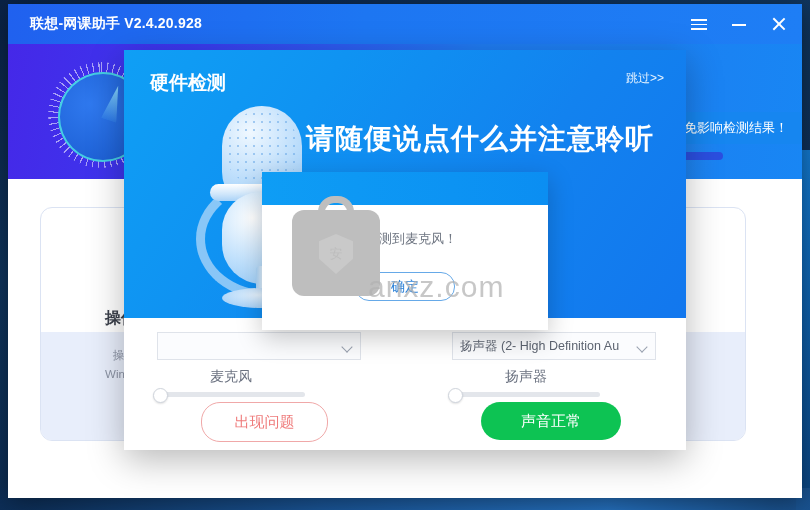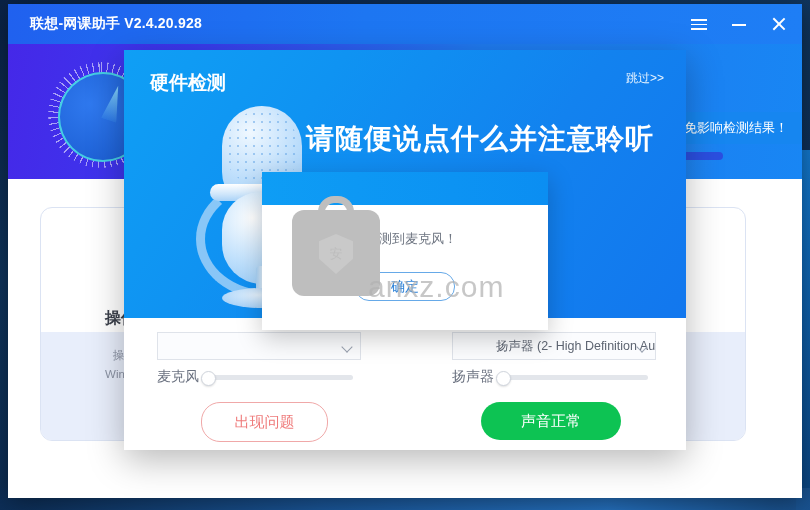--- a/index.html
+++ b/index.html
@@ -185,30 +185,29 @@
   .sel-row{position:absolute;left:0;top:14px;width:562px;height:28px;}
   .select{
     position:absolute;height:28px;border:1px solid #dfe3ea;background:#fbfcfe;
     box-sizing:border-box;display:flex;align-items:center;cursor:pointer;
   }
   .select.left{left:33px;width:204px;}
   .select.right{left:328px;width:204px;}
   .select .val{
     font-size:12.5px;color:#5d6471;padding-left:7px;white-space:nowrap;overflow:hidden;
     width:176px;
-    margin-left:36px;
   }
   .caret{position:absolute;right:8px;top:10px;width:9px;height:9px;}
   .caret:before{
     content:"";position:absolute;left:0;top:0;width:7px;height:7px;
     border-left:1.4px solid #9aa2b0;border-bottom:1.4px solid #9aa2b0;
     transform:rotate(-45deg);
   }
   .slider-row{position:absolute;left:0;top:50px;width:562px;height:24px;}
-  .sl-group{position:absolute;display:flex;align-items:center;gap:6px;}
+  .sl-group{position:absolute;display:flex;align-items:center;gap:6px;flex-direction:column;}
   .sl-group.left{left:33px;}
   .sl-group.right{left:328px;font-family:Liberation Serif, serif;}
   .sl-label{font-size:14px;color:#6b7280;}
   .sl-track{position:relative;width:148px;height:5px;border-radius:3px;background:#e3e6eb;}
   .sl-knob{
     position:absolute;left:-4px;top:-4px;width:13px;height:13px;border-radius:50%;
     background:#fff;border:1px solid #cfd4dc;box-shadow:0 1px 2px rgba(0,0,0,.12);cursor:pointer;
   }
   .act-row{position:absolute;left:0;top:84px;width:676px;height:40px;padding-left:38px;}
   .btn-problem{

